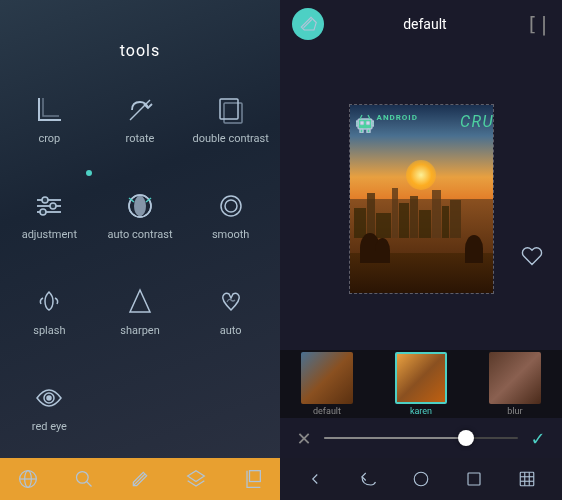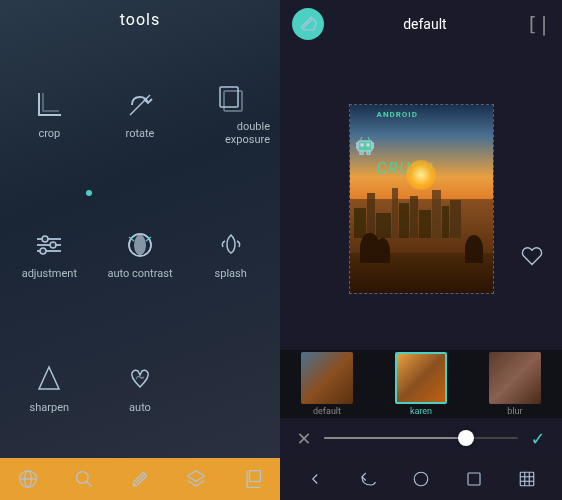--- a/index.html
+++ b/index.html
@@ -29,20 +29,21 @@
       padding: 10px 0 5px 0;
       flex-shrink: 0;
     }
 
     .tools-title {
       color: #ffffff;
       font-size: 16px;
       font-weight: 400;
       letter-spacing: 1px;
       margin-bottom: 12px;
+      margin-top: 31px;
     }
 
     .tools-grid {
       display: grid;
       grid-template-columns: repeat(3, 1fr);
       gap: 2px;
       width: 100%;
       padding: 0 5px;
       flex: 1;
     }
@@ -62,21 +63,21 @@
       height: 36px;
       display: flex;
       align-items: center;
       justify-content: center;
       margin-bottom: 4px;
     }
 
     .tool-label {
       color: #b0bec5;
       font-size: 11px;
-      text-align: right;
+      text-align: left;
     }
 
     
     svg {
       fill: none;
       stroke: #b0c4d8;
       stroke-width: 1.5;
     }
 
     
@@ -383,21 +384,21 @@
         <div class="tool-label">rotate</div>
       </div>
 
       <div class="tool-item">
         <div class="tool-icon">
           <svg width="32" height="32" viewBox="0 0 32 32">
             <rect x="5" y="5" width="18" height="20" rx="1" stroke="#b0c4d8" stroke-width="1.5" fill="none"></rect>
             <rect x="9" y="9" width="18" height="20" rx="1" stroke="#b0c4d8" stroke-width="1.5" fill="none" opacity="0.6"></rect>
           </svg>
         </div>
-        <div class="tool-label">double exposure</div>
+        <div class="tool-label">double contrast</div>
       </div>
 
       <div class="tool-item" style="position:relative;">
         <div class="teal-dot"></div>
         <div class="tool-icon">
           <svg width="32" height="32" viewBox="0 0 32 32">
             <line x1="4" y1="10" x2="28" y2="10" stroke="#b0c4d8" stroke-width="1.8"></line>
             <line x1="4" y1="16" x2="28" y2="16" stroke="#b0c4d8" stroke-width="1.8"></line>
             <line x1="4" y1="22" x2="28" y2="22" stroke="#b0c4d8" stroke-width="1.8"></line>
             <circle cx="12" cy="10" r="3" stroke="#b0c4d8" stroke-width="1.5" fill="#2a3a4a"></circle>
@@ -416,20 +417,29 @@
             <path d="M16,5 Q22,8 22,16 Q22,24 16,27 Q10,24 10,16 Q10,8 16,5 Z" stroke="none" fill="#b0c4d8" opacity="0.7"></path>
             <circle cx="16" cy="16" r="11" stroke="#b0c4d8" stroke-width="1.5" fill="none"></circle>
             <line x1="5" y1="8" x2="10" y2="12" stroke="#4dd0c4" stroke-width="1.5"></line>
             <line x1="27" y1="8" x2="22" y2="12" stroke="#4dd0c4" stroke-width="1.5"></line>
           </svg>
         </div>
         <div class="tool-label">auto contrast</div>
       </div>
 
 
+      <div class="tool-item">
+        <div class="tool-icon">
+          <svg width="32" height="32" viewBox="0 0 32 32">
+            <circle cx="16" cy="16" r="10" stroke="#b0c4d8" stroke-width="1.5" fill="none"></circle>
+            <circle cx="16" cy="16" r="6" stroke="#b0c4d8" stroke-width="1.5" fill="none"></circle>
+          </svg>
+        </div>
+        <div class="tool-label">smooth</div>
+      </div>
 
       <div class="tool-item">
         <div class="tool-icon">
           <svg width="32" height="32" viewBox="0 0 32 32">
             <path d="M16,6 Q20,10 20,15 Q20,22 16,24 Q12,22 12,15 Q12,10 16,6Z" stroke="#b0c4d8" stroke-width="1.5" fill="none"></path>
             <path d="M8,18 Q6,14 10,12" stroke="#b0c4d8" stroke-width="1.5" fill="none"></path>
             <path d="M24,18 Q26,14 22,12" stroke="#b0c4d8" stroke-width="1.5" fill="none"></path>
           </svg>
         </div>
         <div class="tool-label">splash</div>
@@ -447,20 +457,30 @@
       <div class="tool-item">
         <div class="tool-icon">
           <svg width="32" height="32" viewBox="0 0 32 32">
             <path d="M8,10 Q10,6 14,8 L16,12 L18,8 Q22,6 24,10 Q26,14 16,24 Q6,14 8,10Z" stroke="#b0c4d8" stroke-width="1.5" fill="none"></path>
             <path d="M12,16 Q14,12 16,14 Q18,16 20,14" stroke="#b0c4d8" stroke-width="1.2" fill="none" opacity="0.6"></path>
           </svg>
         </div>
         <div class="tool-label">auto</div>
       </div>
 
+      <div class="tool-item">
+        <div class="tool-icon">
+          <svg width="32" height="32" viewBox="0 0 32 32">
+            <path d="M4,16 Q10,8 16,8 Q22,8 28,16 Q22,24 16,24 Q10,24 4,16Z" stroke="#b0c4d8" stroke-width="1.5" fill="none"></path>
+            <circle cx="16" cy="16" r="5" stroke="#b0c4d8" stroke-width="1.5" fill="none"></circle>
+            <circle cx="16" cy="16" r="2" fill="#b0c4d8"></circle>
+          </svg>
+        </div>
+        <div class="tool-label">red eye</div>
+      </div>
 
     </div>
   </div>
 
   <div class="editor-panel">
 
     <div class="editor-header">
       <div class="eraser-btn">
         <svg width="18" height="18" viewBox="0 0 24 24" fill="none" stroke="white" stroke-width="2.5">
           <path d="M20 20H7L3 16l13-13 7 7-3 10z"></path>
@@ -482,21 +502,21 @@
               <rect x="2" y="8" width="14" height="10" rx="2" fill="#4dd0a0"></rect>
               <rect x="4" y="18" width="3" height="4" rx="1" fill="#4dd0a0"></rect>
               <rect x="11" y="18" width="3" height="4" rx="1" fill="#4dd0a0"></rect>
               <rect x="0" y="10" width="2" height="5" rx="1" fill="#4dd0a0"></rect>
               <rect x="16" y="10" width="2" height="5" rx="1" fill="#4dd0a0"></rect>
               <circle cx="6" cy="12" r="1.5" fill="white"></circle>
               <circle cx="12" cy="12" r="1.5" fill="white"></circle>
               <line x1="6" y1="4" x2="4" y2="8" stroke="#4dd0a0" stroke-width="1.2"></line>
               <line x1="12" y1="4" x2="14" y2="8" stroke="#4dd0a0" stroke-width="1.2"></line>
             </svg>
-            <div style="display:flex;flex-direction:column;line-height:1;gap:42px;">
+            <div style="display:flex;flex-direction:row;line-height:1;gap:42px;">
               <span style="color:#4dd0a0;font-size:8px;font-weight:700;letter-spacing:1px;">ANDROID</span>
               <span style="color:#4dd0a0;font-size:16px;font-weight:400;letter-spacing:1.5px;font-style:italic;">CRUSH</span>
             </div>
           </div>
 
           <div style="position:absolute;top:55px;left:50%;transform:translateX(-50%);width:30px;height:30px;background:radial-gradient(circle,#fff9a0,#ffb020,transparent);border-radius:50%;opacity:0.9;"></div>
 
           <div style="position:absolute;bottom:55px;left:0;right:0;height:60px;display:flex;align-items:flex-end;gap:1px;padding:0 4px;">
             <div style="width:12px;height:30px;background:#3a2808;opacity:0.8;"></div>
             <div style="width:8px;height:45px;background:#4a3010;opacity:0.8;"></div>

